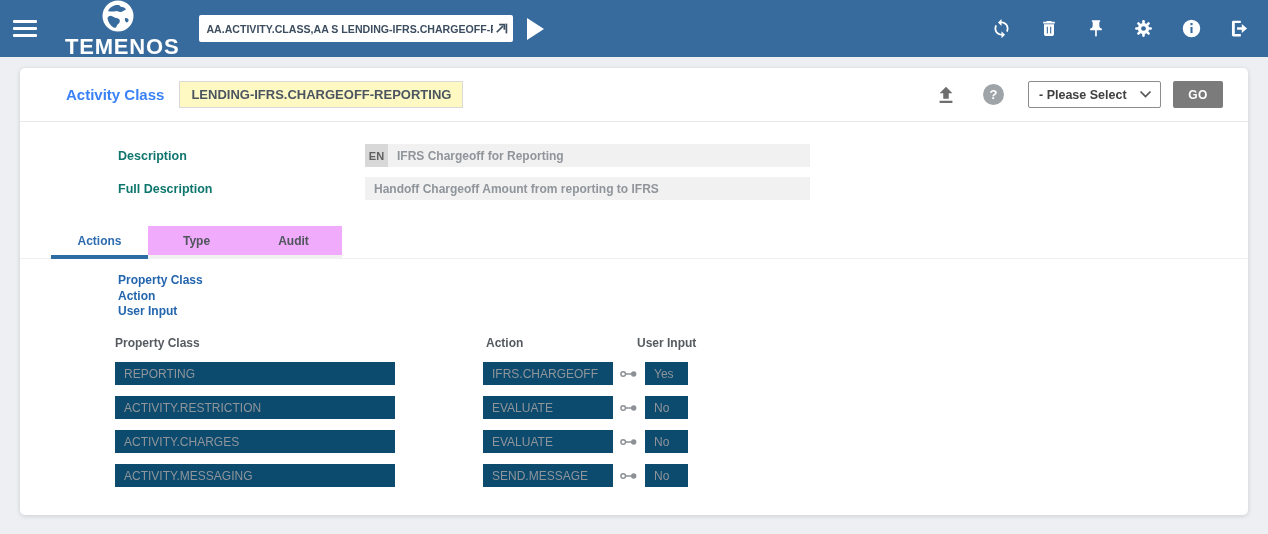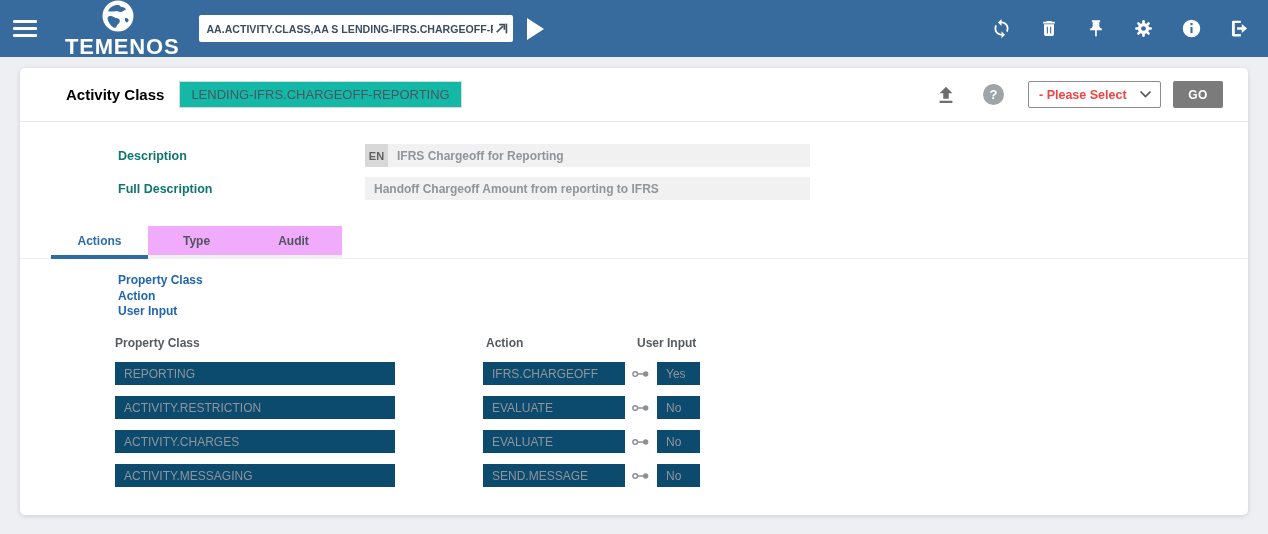--- a/index.html
+++ b/index.html
@@ -54,44 +54,44 @@
     background: #fff;
     border-radius: 5px;
     box-shadow: 0 1px 5px rgba(0,0,0,0.14);
   }
   .card-header {
     height: 54px;
     display: flex; align-items: center;
     padding: 0 25px 0 46px;
     border-bottom: 1px solid #e8e8e8;
   }
-  .page-title { color: #000000; font-size: 15px; font-weight: bold; }
+  .page-title { color: #3b82f6; font-size: 15px; font-weight: bold; }
   .record-box {
     margin-left: 15px;
-    background: #14b8a6; border: 1px solid #d9d9d9;
+    background: #fef9c3; border: 1px solid #d9d9d9;
     padding: 5px 11px;
-    font-size: 13px; font-weight: normal; color: #4b5560; text-align: center;
+    font-size: 13px; font-weight: bold; color: #4b5560; text-align: center;
   }
   .header-right { margin-left: auto; display: flex; align-items: center; }
   .upload-icon { display: flex; cursor: pointer; }
   .help-icon {
     margin-left: 26px;
     width: 21px; height: 21px; border-radius: 50%;
     background: #9fa4a8; color: #fff;
     font-size: 13px; font-weight: bold;
     display: flex; align-items: center; justify-content: center;
     cursor: pointer;
   }
   .select-box {
     margin-left: 24px;
     width: 133px; height: 27px;
     background: #fff; border: 1px solid #8c8c8c; border-radius: 2px;
     display: flex; align-items: center;
     padding: 0 8px 0 10px;
-    font-size: 12.5px; font-weight: bold; color: #ef4444;
+    font-size: 12.5px; font-weight: bold; color: #404040;
     cursor: pointer;
   }
   .select-box svg { margin-left: auto; }
   .go-btn {
     margin-left: 12px;
     width: 50px; height: 27px;
     background: #7b7b7b; color: #fff;
     border: none; border-radius: 2px;
     font-family: "Liberation Sans", sans-serif;
     font-size: 12px; font-weight: bold; letter-spacing: 0.5px;
@@ -156,21 +156,21 @@
   .trow { display: flex; align-items: center; margin: 0 0 11px 95px; height: 23px; }
   .cell {
     background: #0c4a6e;
     font-size: 12px; font-weight: normal; color: #90959a;
     display: flex; align-items: center;
     padding: 4px 9px;
     height: 23px;
     white-space: nowrap; overflow: hidden;
   }
   .cell.pc { width: 280px; margin-right: 88px; }
-  .cell.action { width: 142px; }
+  .cell.action { width: 130px; }
   .linkicon { margin: 0 8px 0 7px; display: flex; cursor: pointer; }
   .cell.ui { min-width: 43px; }
 </style>
 </head>
 <body>
 
 <header class="topbar">
   <div class="hamburger">
     <div></div>
       <div></div>

